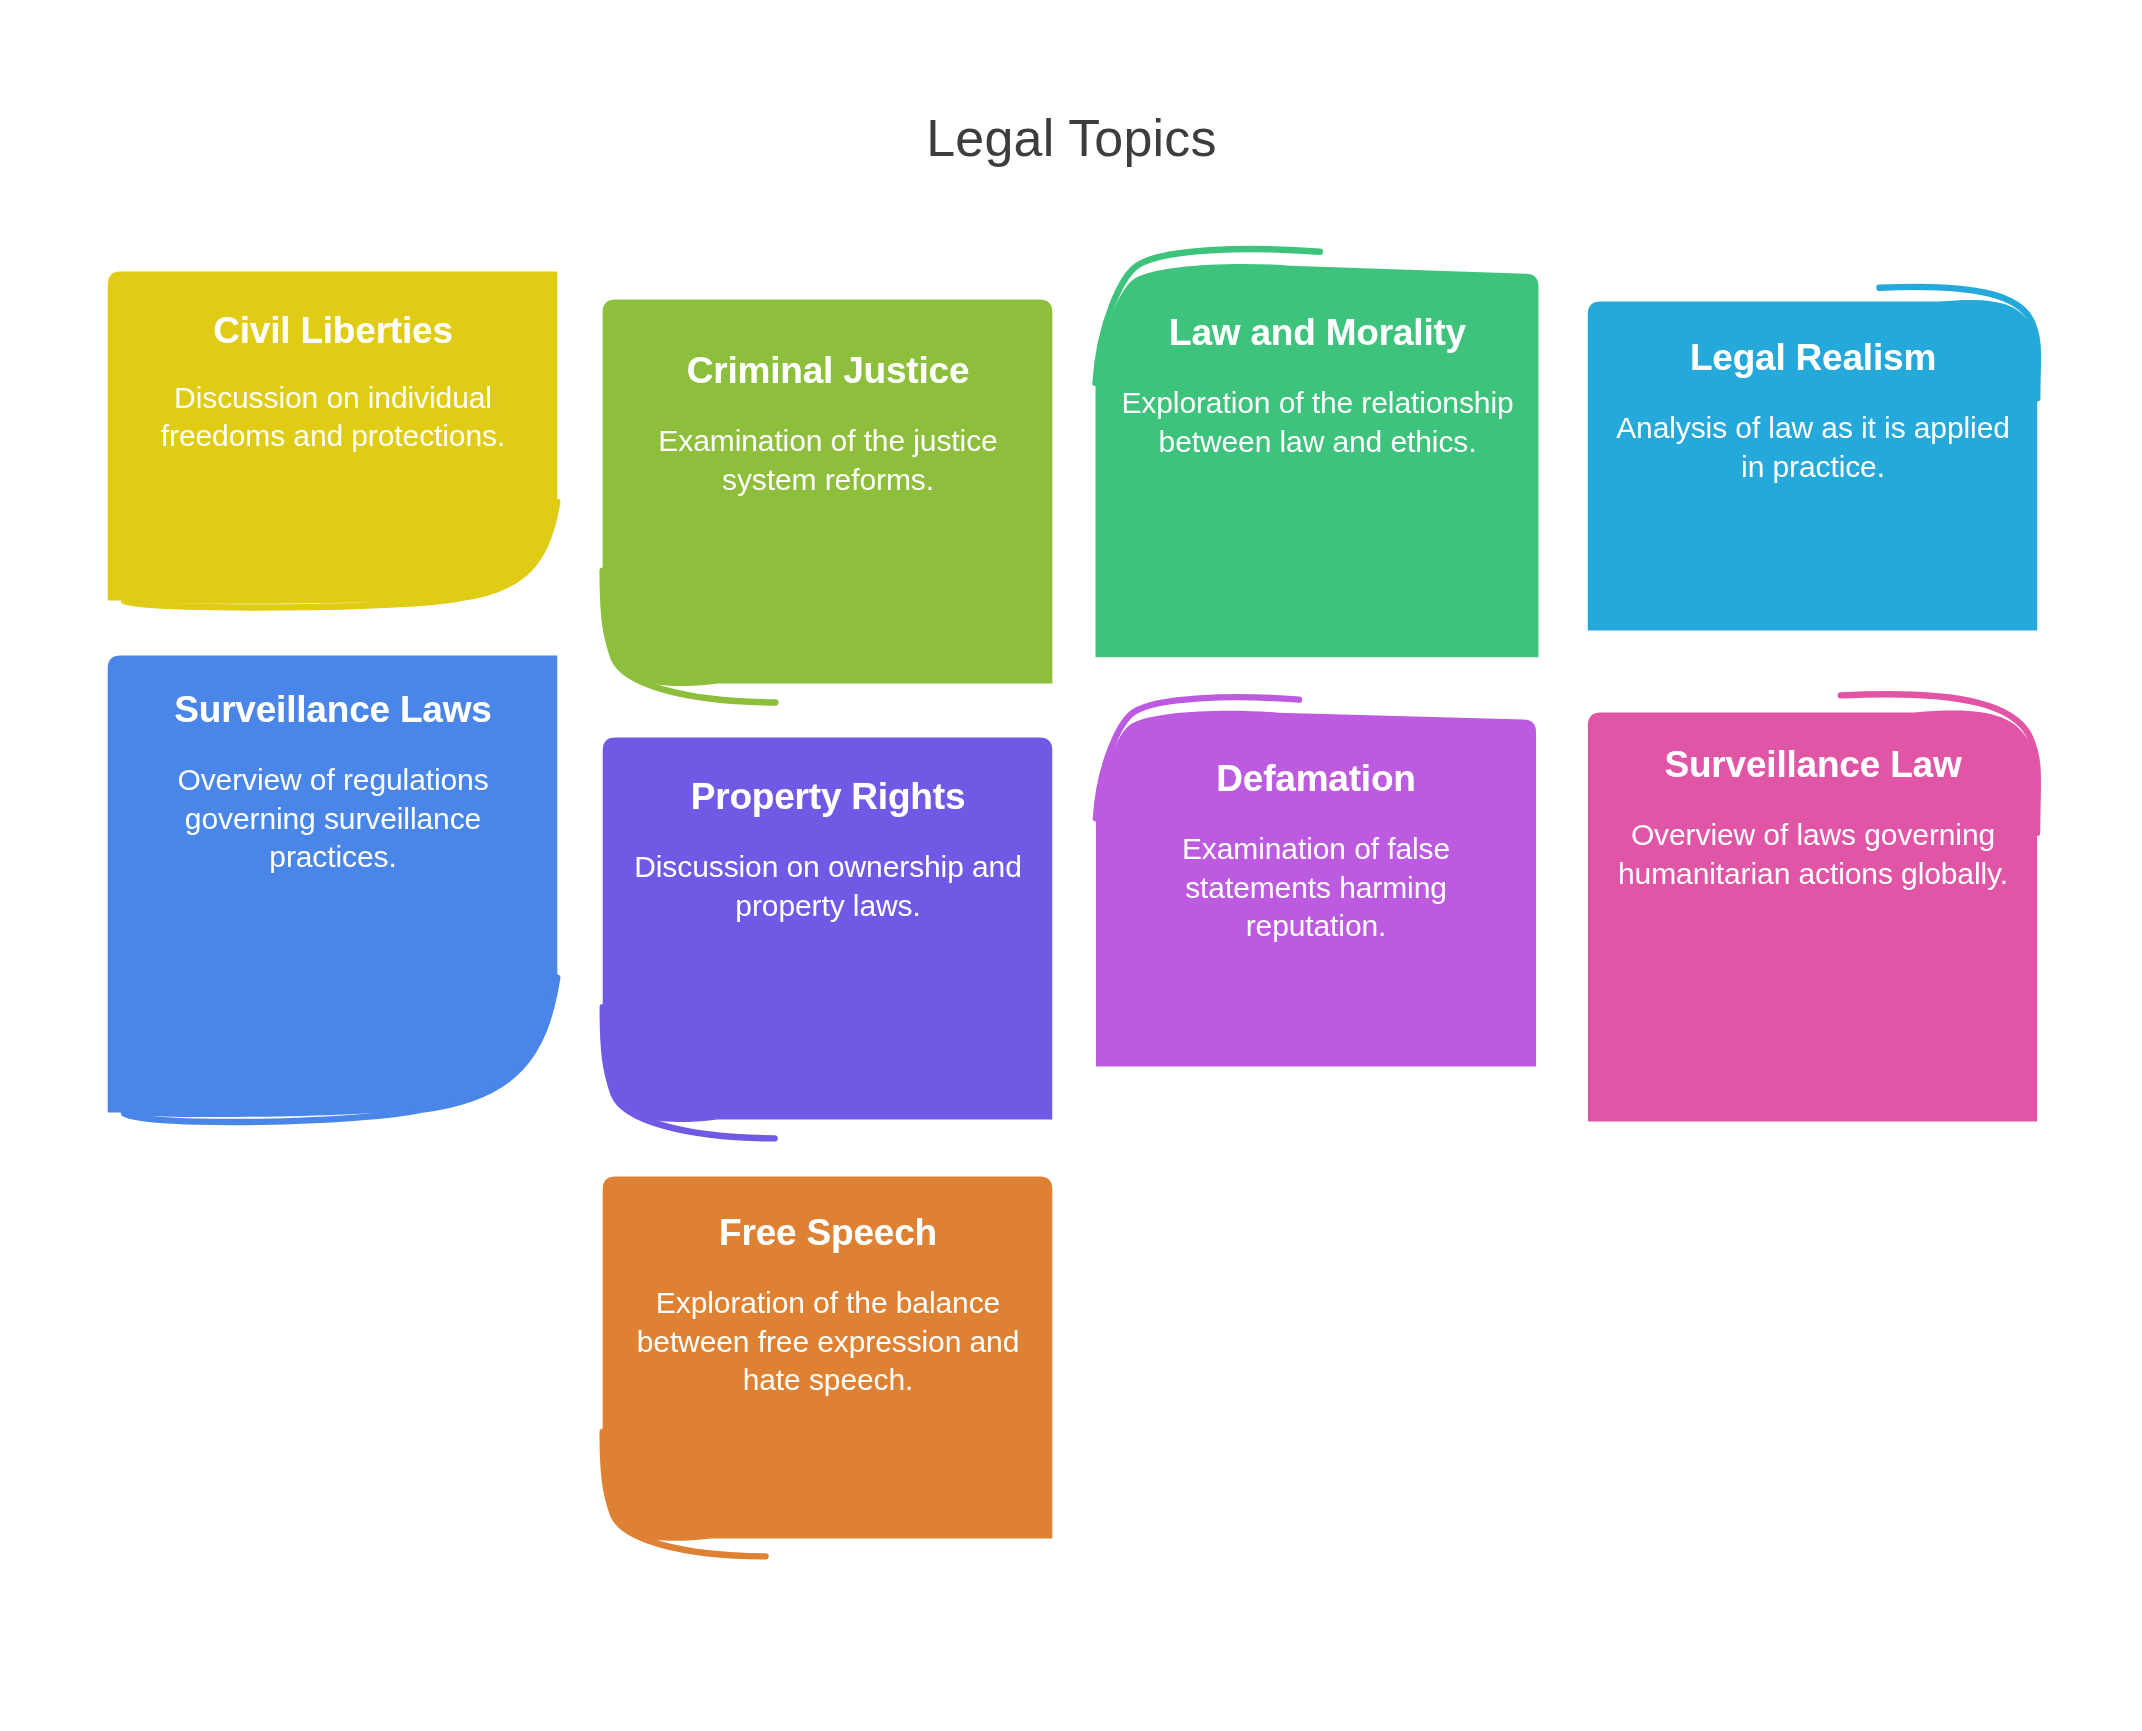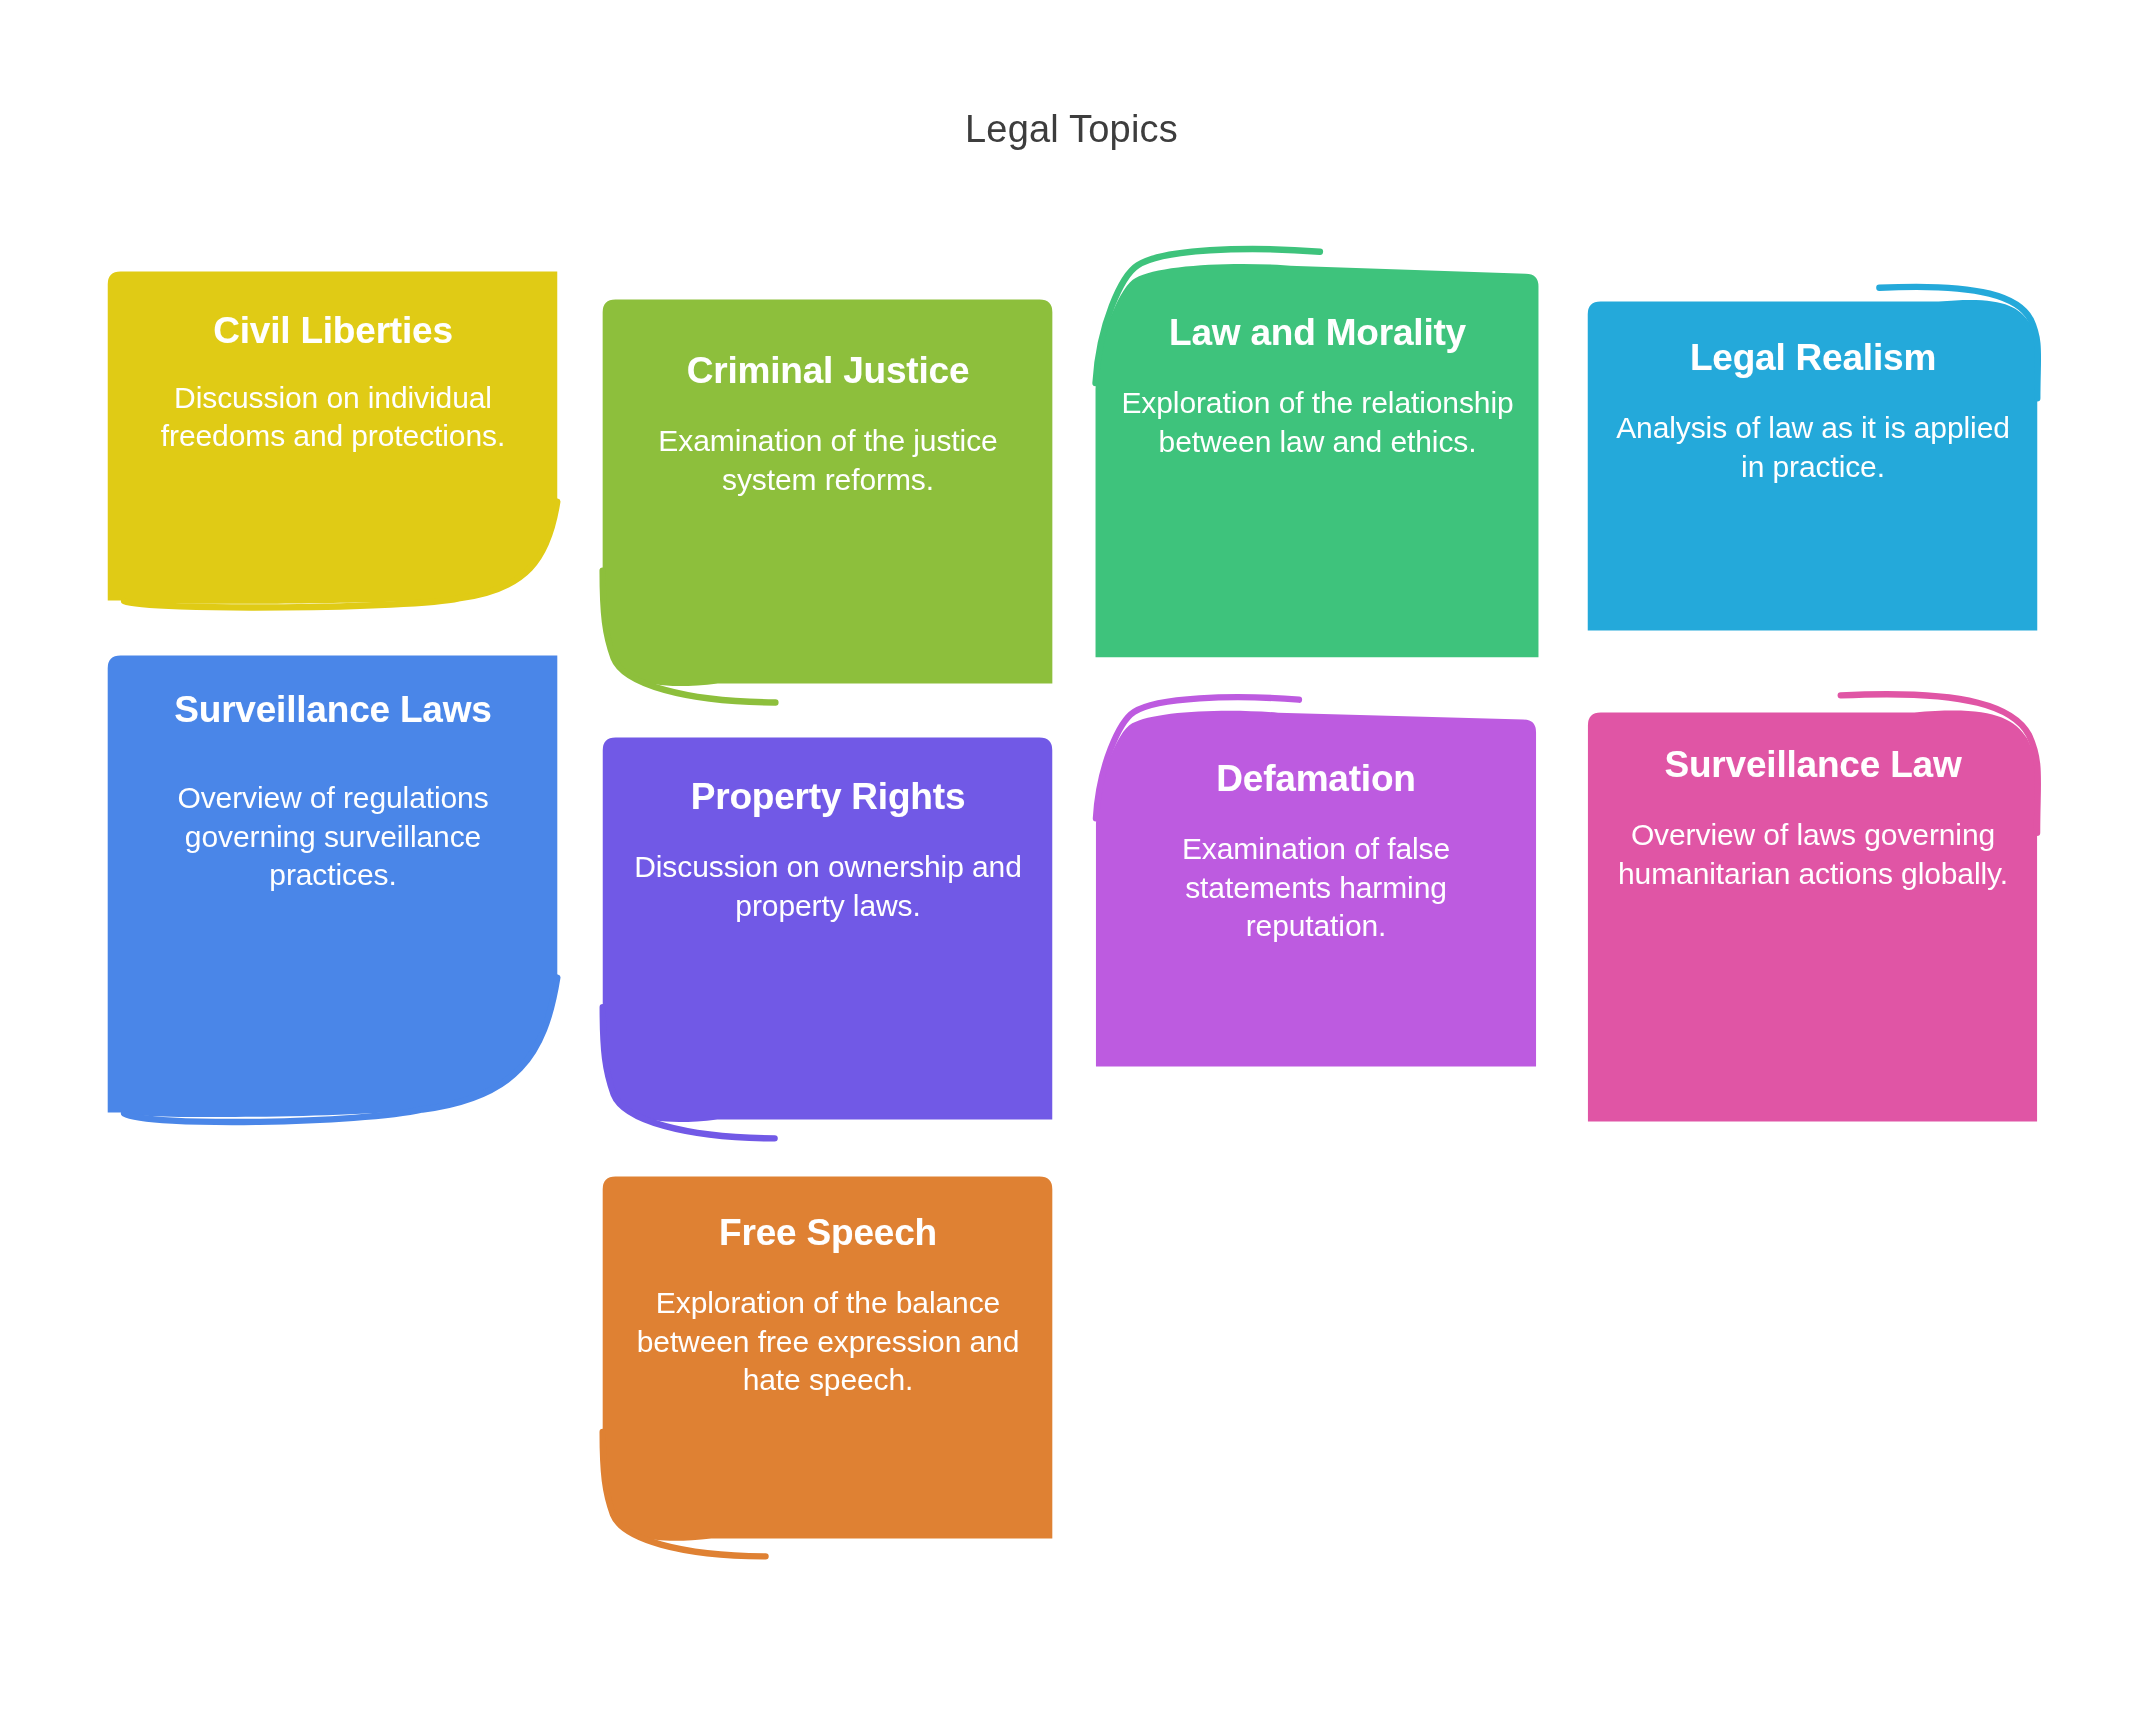--- a/index.html
+++ b/index.html
@@ -15,21 +15,21 @@
     overflow: hidden;
     position: relative;
   }
 
   #page-title {
     position: absolute;
     top: 108px;
     left: 0;
     width: 2143px;
     text-align: center;
-    font-size: 38px;
+    font-size: 52px;
     font-weight: 400;
     color: #3d3d3d;
     letter-spacing: 0.2px;
   }
 
   #board {
     position: absolute;
     left: 0;
     top: 0;
     width: 1748px;
@@ -92,21 +92,21 @@
 
   .c8 { left: 108px;  top: 1179px; width: 450px; height: 387px; }
   .c9 { left: 603px;  top: 1177px; width: 450px; height: 362px; }
 
   
   .c0 .card-body { justify-content: flex-start; padding-top: 38px; }
   .c0 .card-title { margin-bottom: 27.4px; }
   .c1 .card-body { justify-content: flex-start; padding-top: 50px; }
   .c2 .card-body { justify-content: flex-start; padding-top: 38px; }
   .c3 .card-body { justify-content: flex-start; padding-top: 35px; }
-  .c4 .card-body { justify-content: flex-start; padding-top: 33px; gap: 18px; }
+  .c4 .card-body { justify-content: flex-start; padding-top: 33px; }
   .c5 .card-body { justify-content: flex-start; padding-top: 38px; }
   .c6 .card-body { justify-content: flex-start; padding-top: 38px; }
   .c7 .card-body { justify-content: flex-start; padding-top: 31px; }
   .c8 .card-body { justify-content: flex-start; padding-top: 40px; }
   .c9 .card-body { justify-content: flex-start; padding-top: 35px; }
 </style>
 </head>
 <body style="background: rgb(255, 255, 255);">
 
 <div id="page-title" style="color: rgb(61, 61, 61);">Legal Topics</div>

